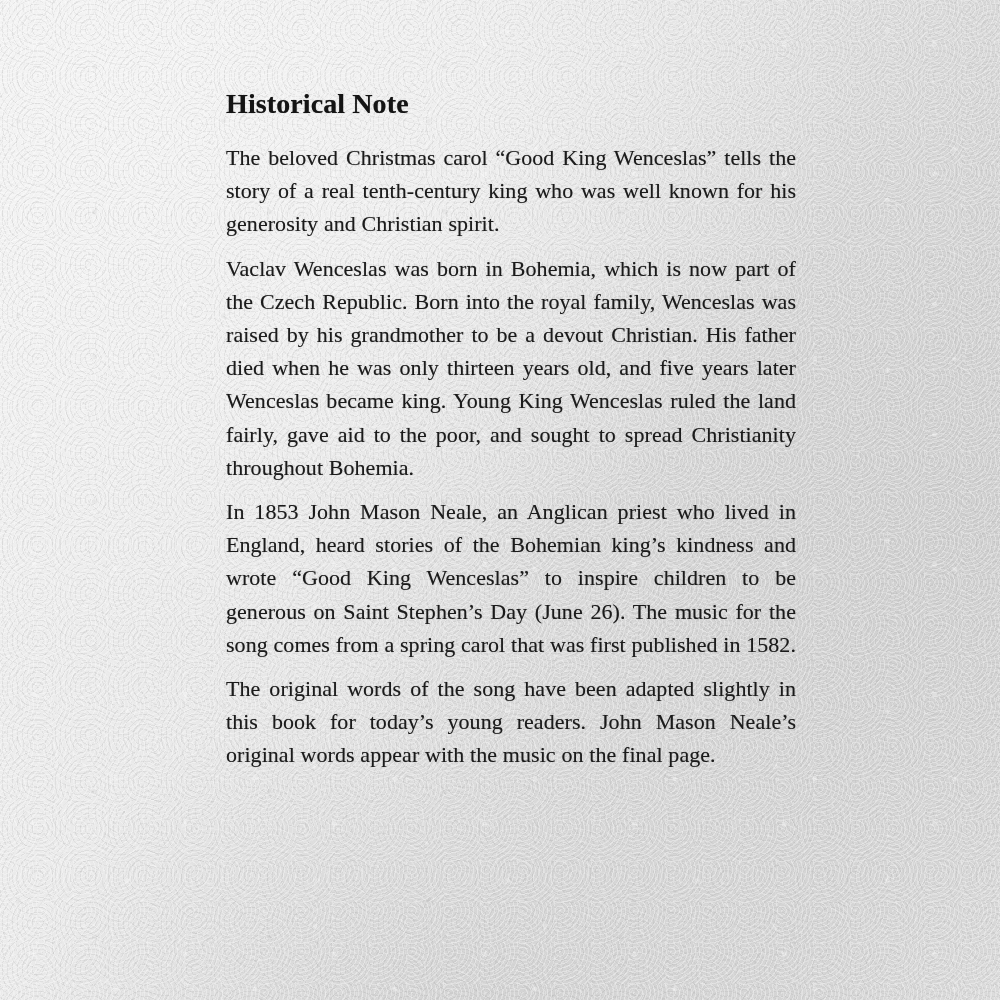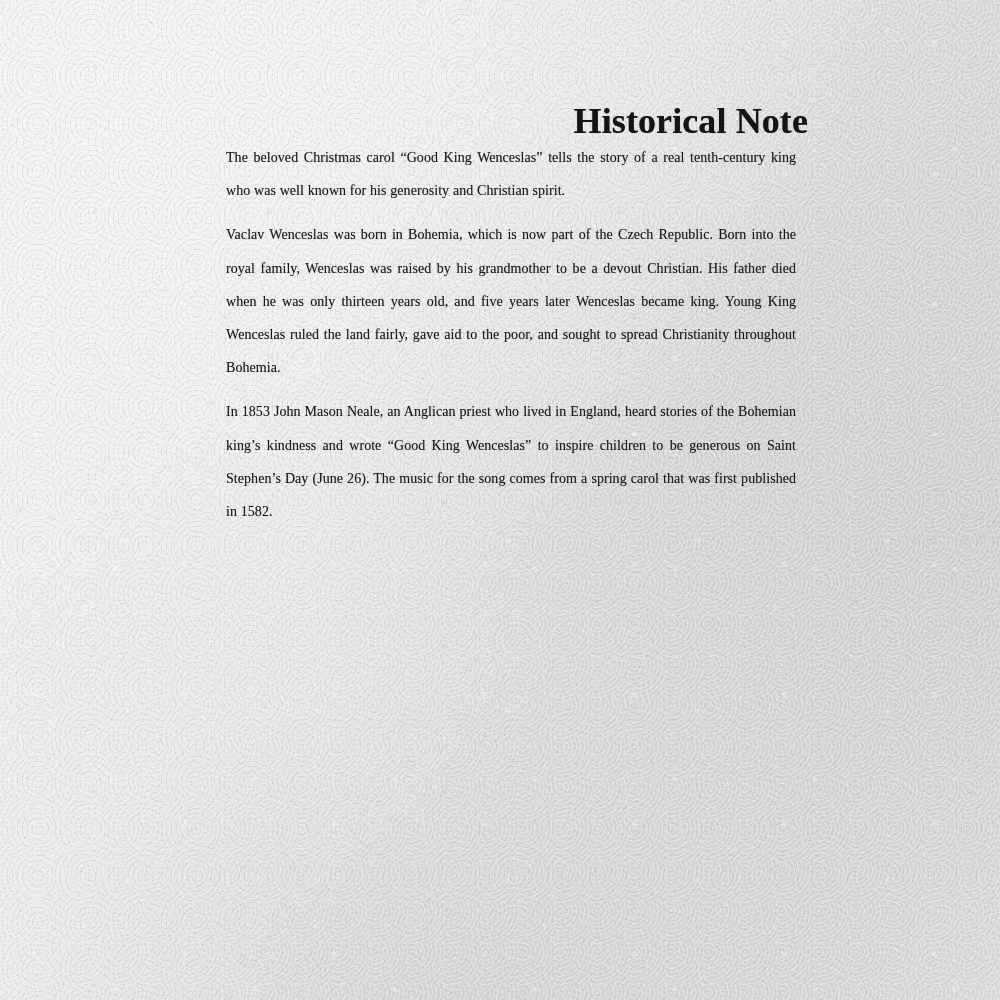--- a/index.html
+++ b/index.html
@@ -65,44 +65,44 @@
   
   .content {
     position: absolute;
     left: 226px;
     top: 0;
     width: 570px;
     z-index: 3;
   }
 
   .doc-title {
-    margin: 12px;
+    margin: 0;
     padding: 0;
-    font-size: 36px;
+    font-size: 28px;
     font-weight: bold;
-    text-align: right;
+    text-align: left;
     color: #141414;
     letter-spacing: .1px;
     position: absolute;
     top: 88px;
     left: 0;
     width: 570px;
     text-shadow: 0 0 .7px rgba(30,30,30,.55);
   }
 
   .body-copy {
     position: absolute;
     top: 141px;
     left: 0;
     width: 570px;
   }
 
   .para {
     margin: 0 0 11px 0;
-    font-size: 14px;
+    font-size: 22px;
     line-height: 33.2px;
     text-align: justify;
     text-justify: inter-word;
     color: #1b1b1b;
     letter-spacing: .05px;
     word-spacing: .2px;
     text-shadow: 0 0 .75px rgba(35,35,35,.45);
   }
   .para:last-child { margin-bottom: 0; }
 </style>
@@ -116,16 +116,17 @@
   <div class="grain grain-c"></div>
 
   <div class="content">
 
     <h1 class="doc-title">Historical Note</h1>
 
     <div class="body-copy">
       <p class="para">The beloved Christmas carol “Good King Wenceslas” tells the story of a real tenth-century king who was well known for his generosity and Christian spirit.</p>
       <p class="para">Vaclav Wenceslas was born in Bohemia, which is now part of the Czech Republic. Born into the royal family, Wenceslas was raised by his grandmother to be a devout Christian. His father died when he was only thirteen years old, and five years later Wenceslas became king. Young King Wenceslas ruled the land fairly, gave aid to the poor, and sought to spread Christianity throughout Bohemia.</p>
       <p class="para">In 1853 John Mason Neale, an Anglican priest who lived in England, heard stories of the Bohemian king’s kindness and wrote “Good King Wenceslas” to inspire children to be generous on Saint Stephen’s Day (June 26). The music for the song comes from a spring carol that was first published in 1582.</p>
+      <p class="para">The original words of the song have been adapted slightly in this book for today’s young readers. John Mason Neale’s original words appear with the music on the final page.</p>
     </div>
 
   </div>
 </div>
 
 </body></html>

